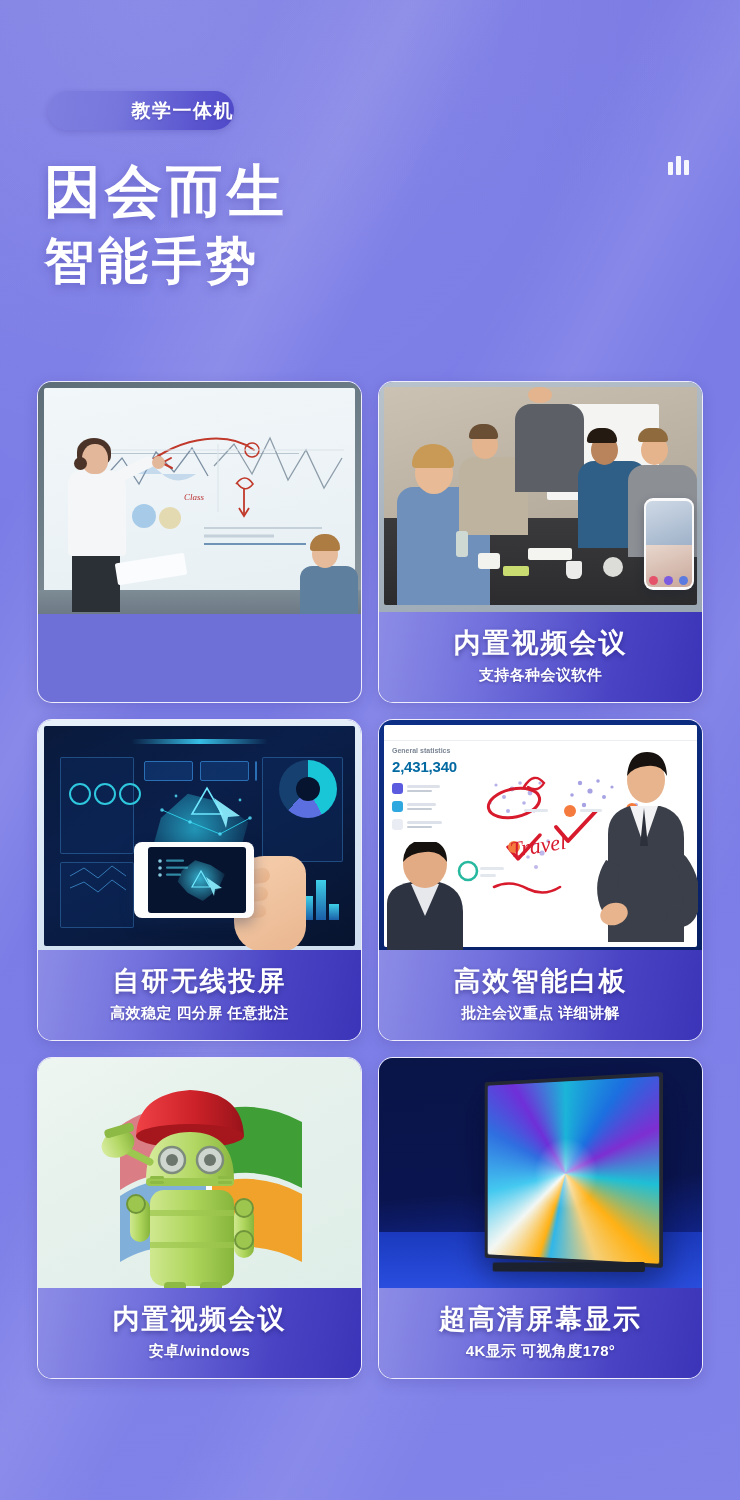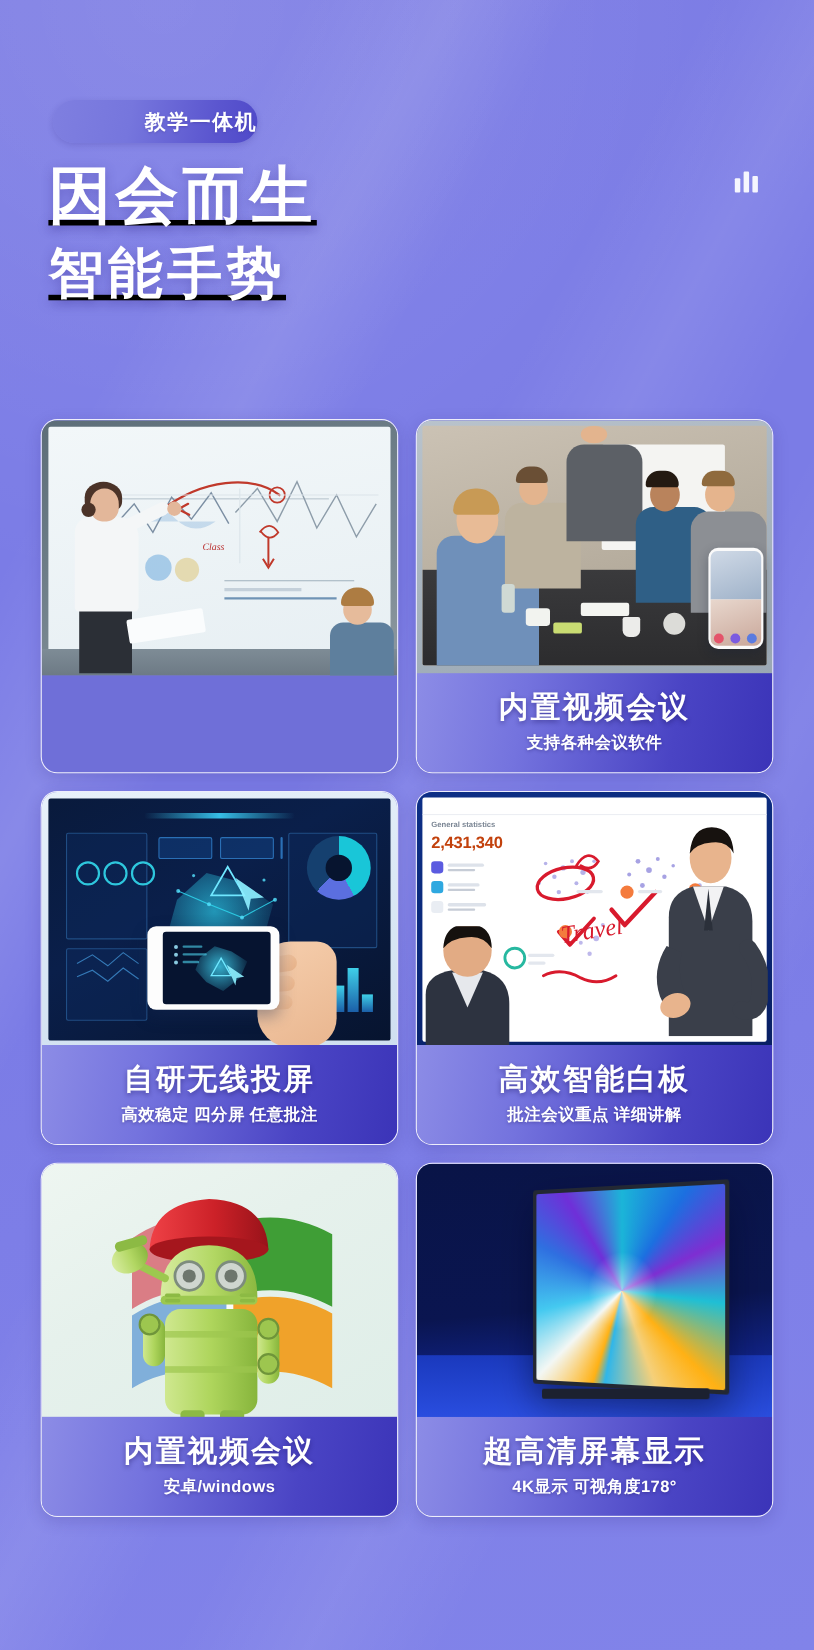--- a/index.html
+++ b/index.html
@@ -27,21 +27,21 @@
     border-radius:20px;
     background:linear-gradient(100deg,#7f7fe0 0%,#7676dd 38%,#5b56cf 78%,#4f49c9 100%);
     display:flex; align-items:center; justify-content:flex-end;
     box-shadow:0 2px 6px rgba(40,30,120,0.18);
   }
   .badge span{
     color:#ffffff; font-size:19px; font-weight:700; letter-spacing:1.5px;
     text-shadow:0 1px 2px rgba(60,50,140,0.35);
   }
 
-  .headline{ position:absolute; left:44px; top:150px;text-decoration:underline; }
+  .headline{ position:absolute; left:44px; top:163px; }
   .headline .l1, .headline .l2{
     color:#ffffff; font-weight:800;
     letter-spacing:4px; line-height:1.0;
     text-shadow:0 3px 10px rgba(52,40,140,0.35);
     white-space:nowrap;
   }
   .headline .l1{ font-size:57px; }
   .headline .l2{ font-size:50px; margin-top:16px; }
 
   .subhead{
@@ -144,21 +144,21 @@
   .s3 .miniphone .top{ position:absolute; left:2px; top:3px; right:2px; height:44px; background:linear-gradient(160deg,#cfd9e6,#9fb2c9); border-radius:6px 6px 0 0; }
   .s3 .miniphone .bot{ position:absolute; left:2px; top:47px; right:2px; bottom:3px; background:linear-gradient(160deg,#e8d7cd,#c9a79a); border-radius:0 0 6px 6px; }
   .s3 .miniphone .dot{ position:absolute; width:9px; height:9px; border-radius:50%; bottom:5px; }
 
   
   .s4{ background:linear-gradient(165deg,#0d2f86 0%,#0a2878 50%,#081f63 100%); }
   .s4 .bezel{ position:absolute; left:26px; top:22px; right:10px; bottom:42px; background:#11131a; border-radius:4px; }
   .s4 .screen{ position:absolute; inset:5px; background:#ffffff; border-radius:2px; overflow:hidden; }
   .s4 .nav{ position:absolute; left:0; top:0; width:100%; height:16px; border-bottom:1px solid #eceef3; }
   .s4 .gs{ position:absolute; left:8px; top:22px; font-size:7px; color:#7b8694; font-weight:700; }
-  .s4 .big{ position:absolute; left:8px; top:33px; font-size:15px; font-weight:700; color:#c2410c; letter-spacing:-0.2px; }
+  .s4 .big{ position:absolute; left:8px; top:33px; font-size:15px; font-weight:700; color:#0369a1; letter-spacing:-0.2px; }
   .s4 .legend{ position:absolute; left:8px; top:58px; width:56px; }
   .s4 .legend .row{ display:flex; align-items:center; gap:4px; margin-bottom:7px; }
   .s4 .legend .sw{ width:11px; height:11px; border-radius:3px; }
   .s4 .legend .ln{ flex:1; }
   .s4 .legend .ln b, .s4 .legend .ln i{ display:block; height:2.5px; border-radius:2px; background:#dde2ea; }
   .s4 .legend .ln i{ width:62%; margin-top:2px; background:#c6ccd6; }
   .s4 .travel{ position:absolute; left:126px; top:108px; font-family:"Liberation Serif",serif; font-style:italic; font-size:22px; color:#d81a2d; transform:rotate(-9deg); }
   .s4 .man-r{ position:absolute; right:4px; bottom:10px; width:108px; height:200px; }
   .s4 .man-l{ position:absolute; left:6px; bottom:0; width:86px; height:110px; }
 

